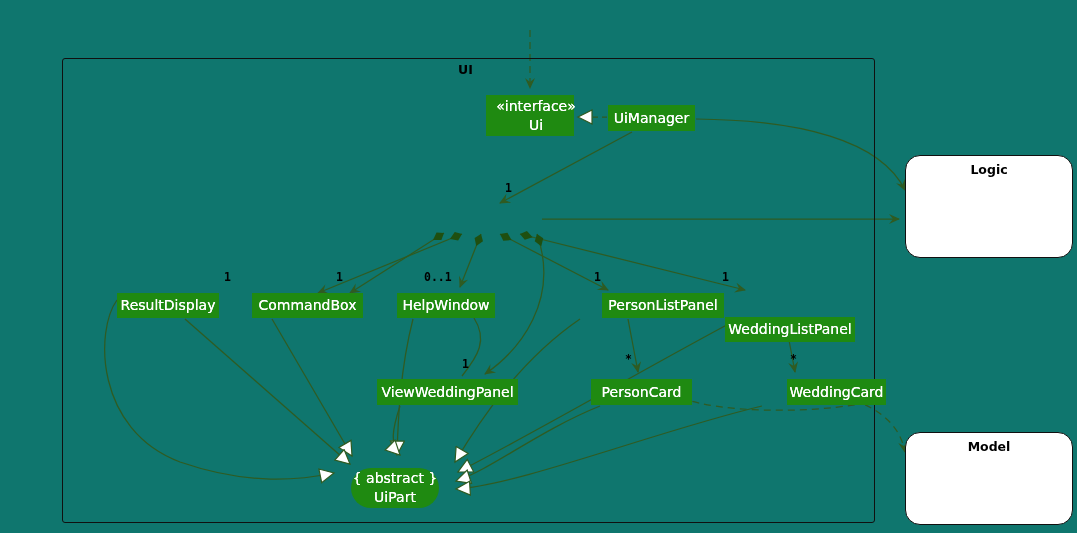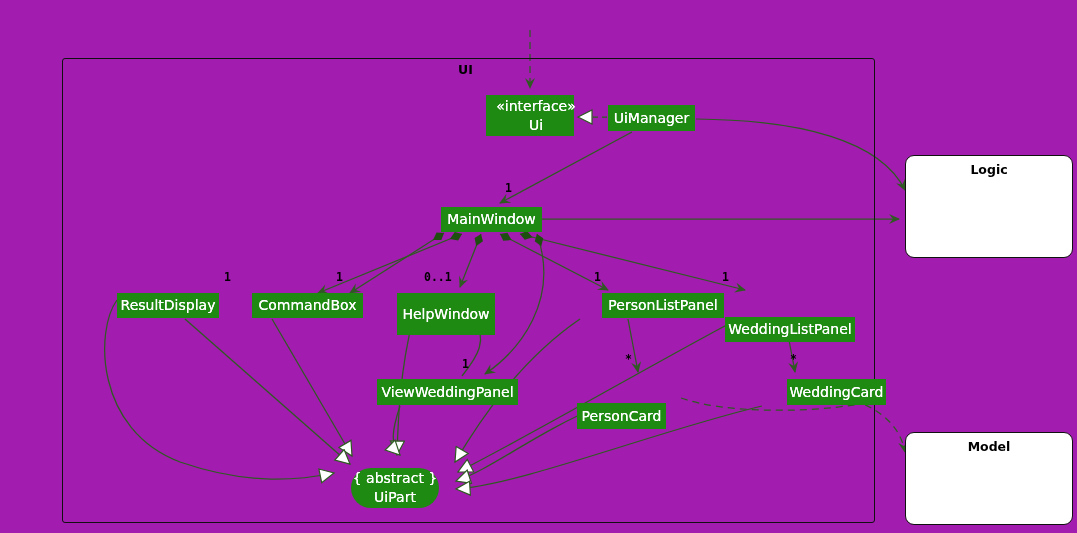--- a/index.html
+++ b/index.html
@@ -4,21 +4,21 @@
 <style>
   html, body {
     margin: 0;
     padding: 0;
     background: #ffffff;
   }
   #canvas {
     position: relative;
     width: 1077px;
     height: 533px;
-    background: #a21caf;
+    background: #0f766e;
     font-family: "DejaVu Sans", sans-serif;
     overflow: hidden;
   }
   #edges {
     position: absolute;
     left: 0;
     top: 0;
     width: 1077px;
     height: 533px;
     pointer-events: none;
@@ -34,21 +34,21 @@
     position: absolute;
     font-size: 12.5px;
     font-weight: bold;
     color: #000000;
     letter-spacing: 0.2px;
     white-space: nowrap;
   }
   .ext-box {
     position: absolute;
     border: 1.2px solid #101010;
-    border-radius: 9px;
+    border-radius: 15px;
     background: #ffffff;
     box-sizing: border-box;
   }
   .ext-title {
     position: absolute;
     width: 100%;
     text-align: center;
     top: 6px;
     font-size: 12.5px;
     font-weight: bold;
@@ -154,49 +154,46 @@
 
   <div class="node" style="left:486px; top:95px; width:88px; height:41px;padding-left:12px;">
     <span class="ln">«interface»</span>
     <span class="ln">Ui</span>
   </div>
 
   <div class="node" style="left:608px; top:105px; width:87px; height:26px;">
     <span class="ln">UiManager</span>
   </div>
 
-  <div class="node" style="left:441px; top:207px; width:101px; height:25px;">
-    <span class="ln">MainWindow</span>
-  </div>
 
   <div class="node" style="left:117px; top:293px; width:102px; height:25px;">
     <span class="ln">ResultDisplay</span>
   </div>
 
   <div class="node" style="left:252px; top:293px; width:111px; height:25px;">
     <span class="ln">CommandBox</span>
   </div>
 
-  <div class="node" style="left:397px; top:293px; width:98px; height:42px;">
+  <div class="node" style="left:397px; top:293px; width:98px; height:25px;">
     <span class="ln">HelpWindow</span>
   </div>
 
   <div class="node" style="left:566px; top:293px; width:122px; height:25px;margin-left:36px;">
     <span class="ln">PersonListPanel</span>
   </div>
 
   <div class="node" style="left:725px; top:293px; width:130px; height:25px;margin-top:24px;">
     <span class="ln">WeddingListPanel</span>
   </div>
 
   <div class="node" style="left:377px; top:379px; width:141px; height:26px;">
     <span class="ln">ViewWeddingPanel</span>
   </div>
 
-  <div class="node" style="left:577px; top:379px; width:89px; height:26px;margin-top:24px;">
+  <div class="node" style="left:591px; top:379px; width:101px; height:26px;">
     <span class="ln">PersonCard</span>
   </div>
 
   <div class="node" style="left:755px; top:379px; width:99px; height:26px;margin-left:32px;">
     <span class="ln">WeddingCard</span>
   </div>
 
   <div class="node" style="left:351px; top:468px; width:88px; height:40px;border-radius:20px;">
     <span class="ln">{ abstract }</span>
     <span class="ln">UiPart</span>

